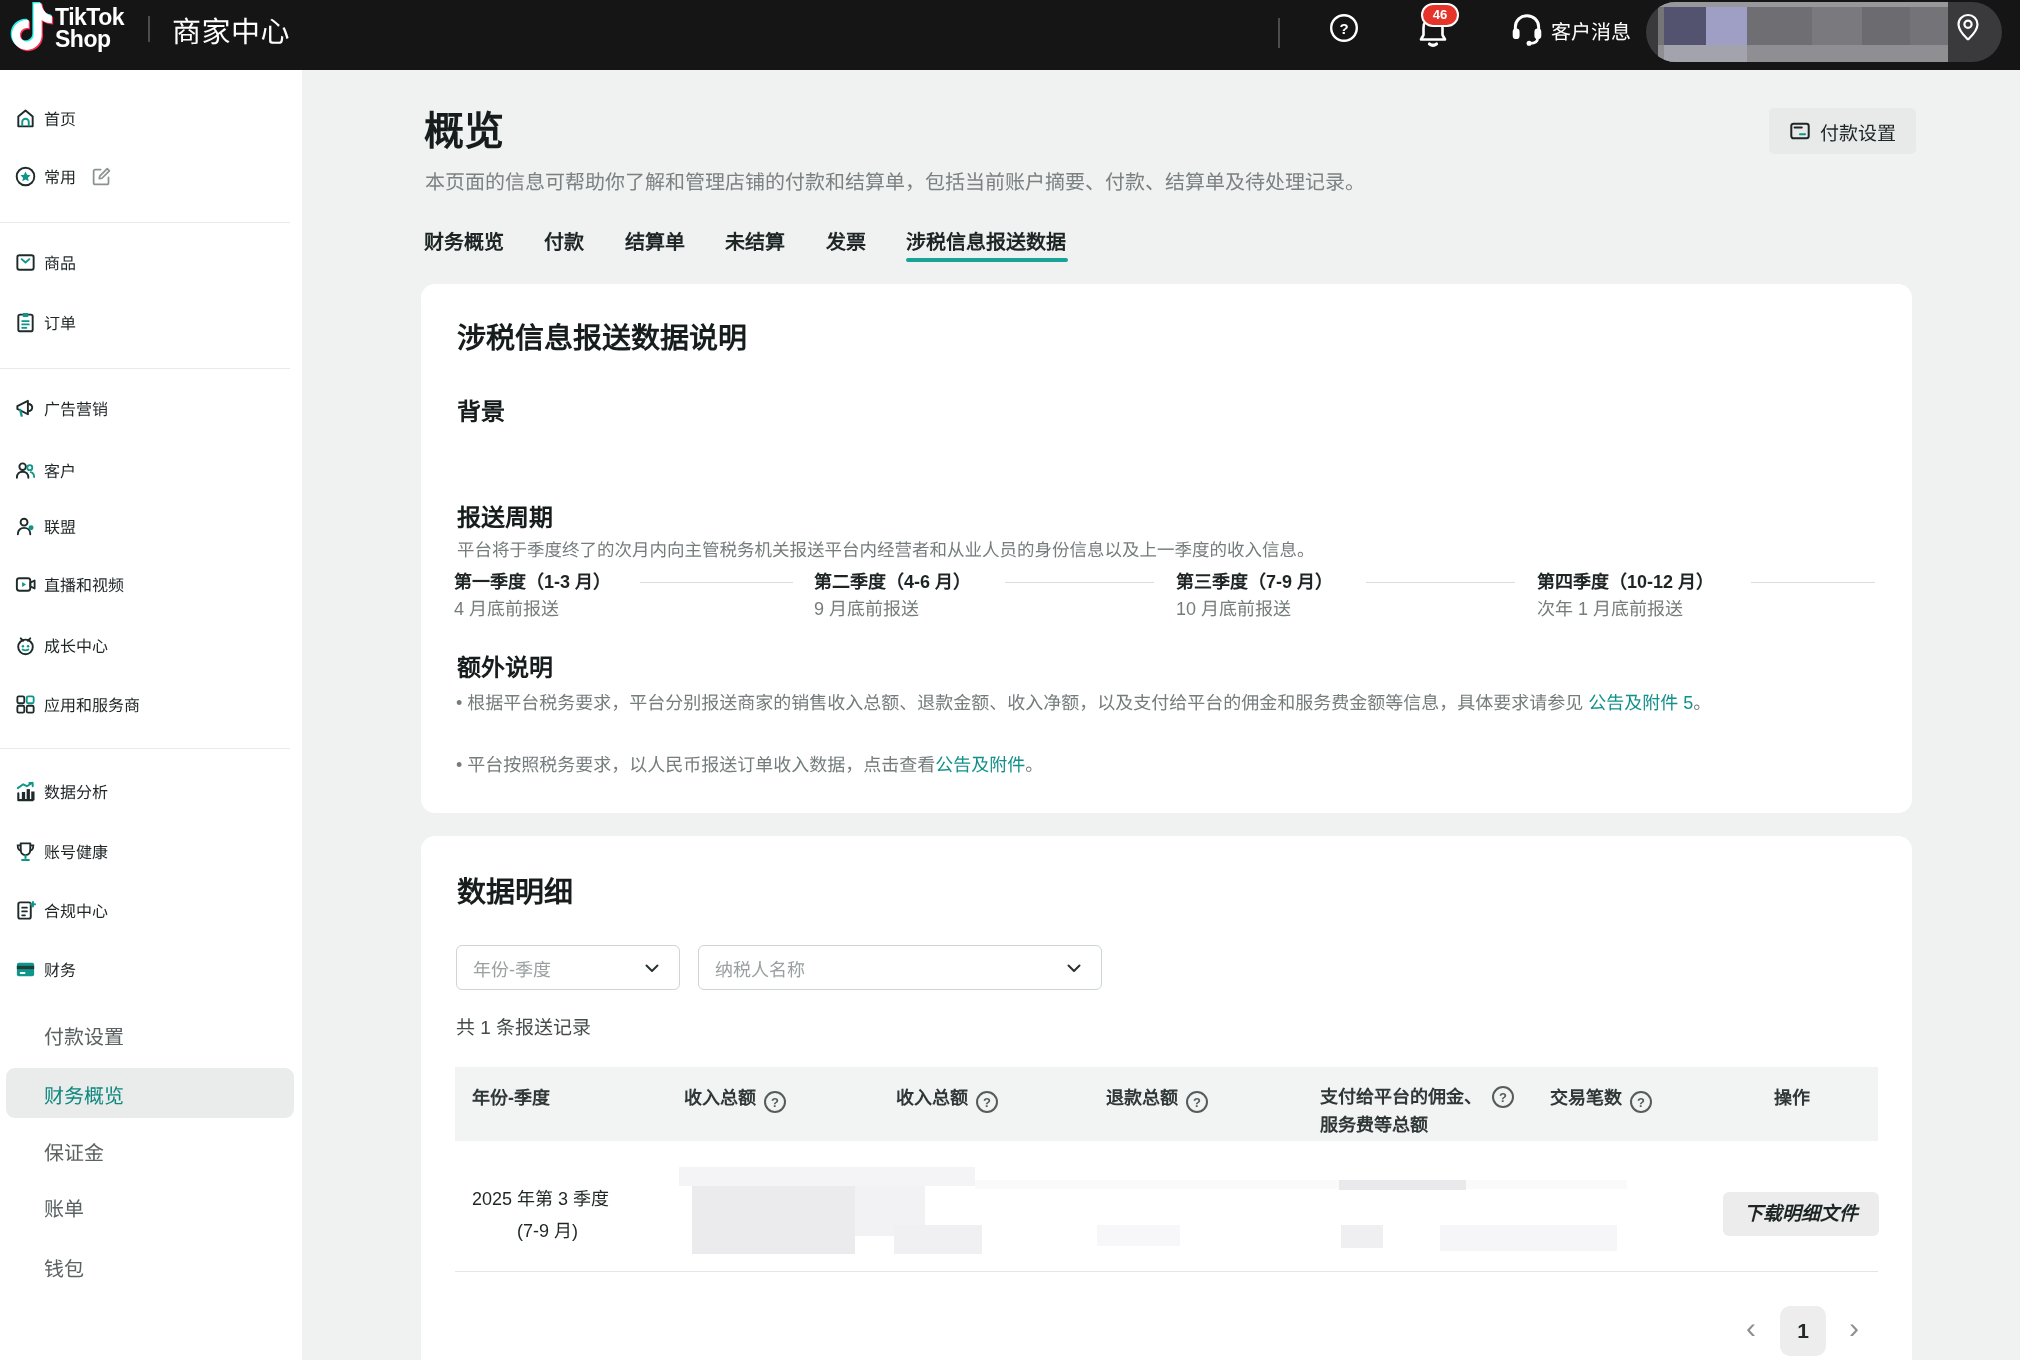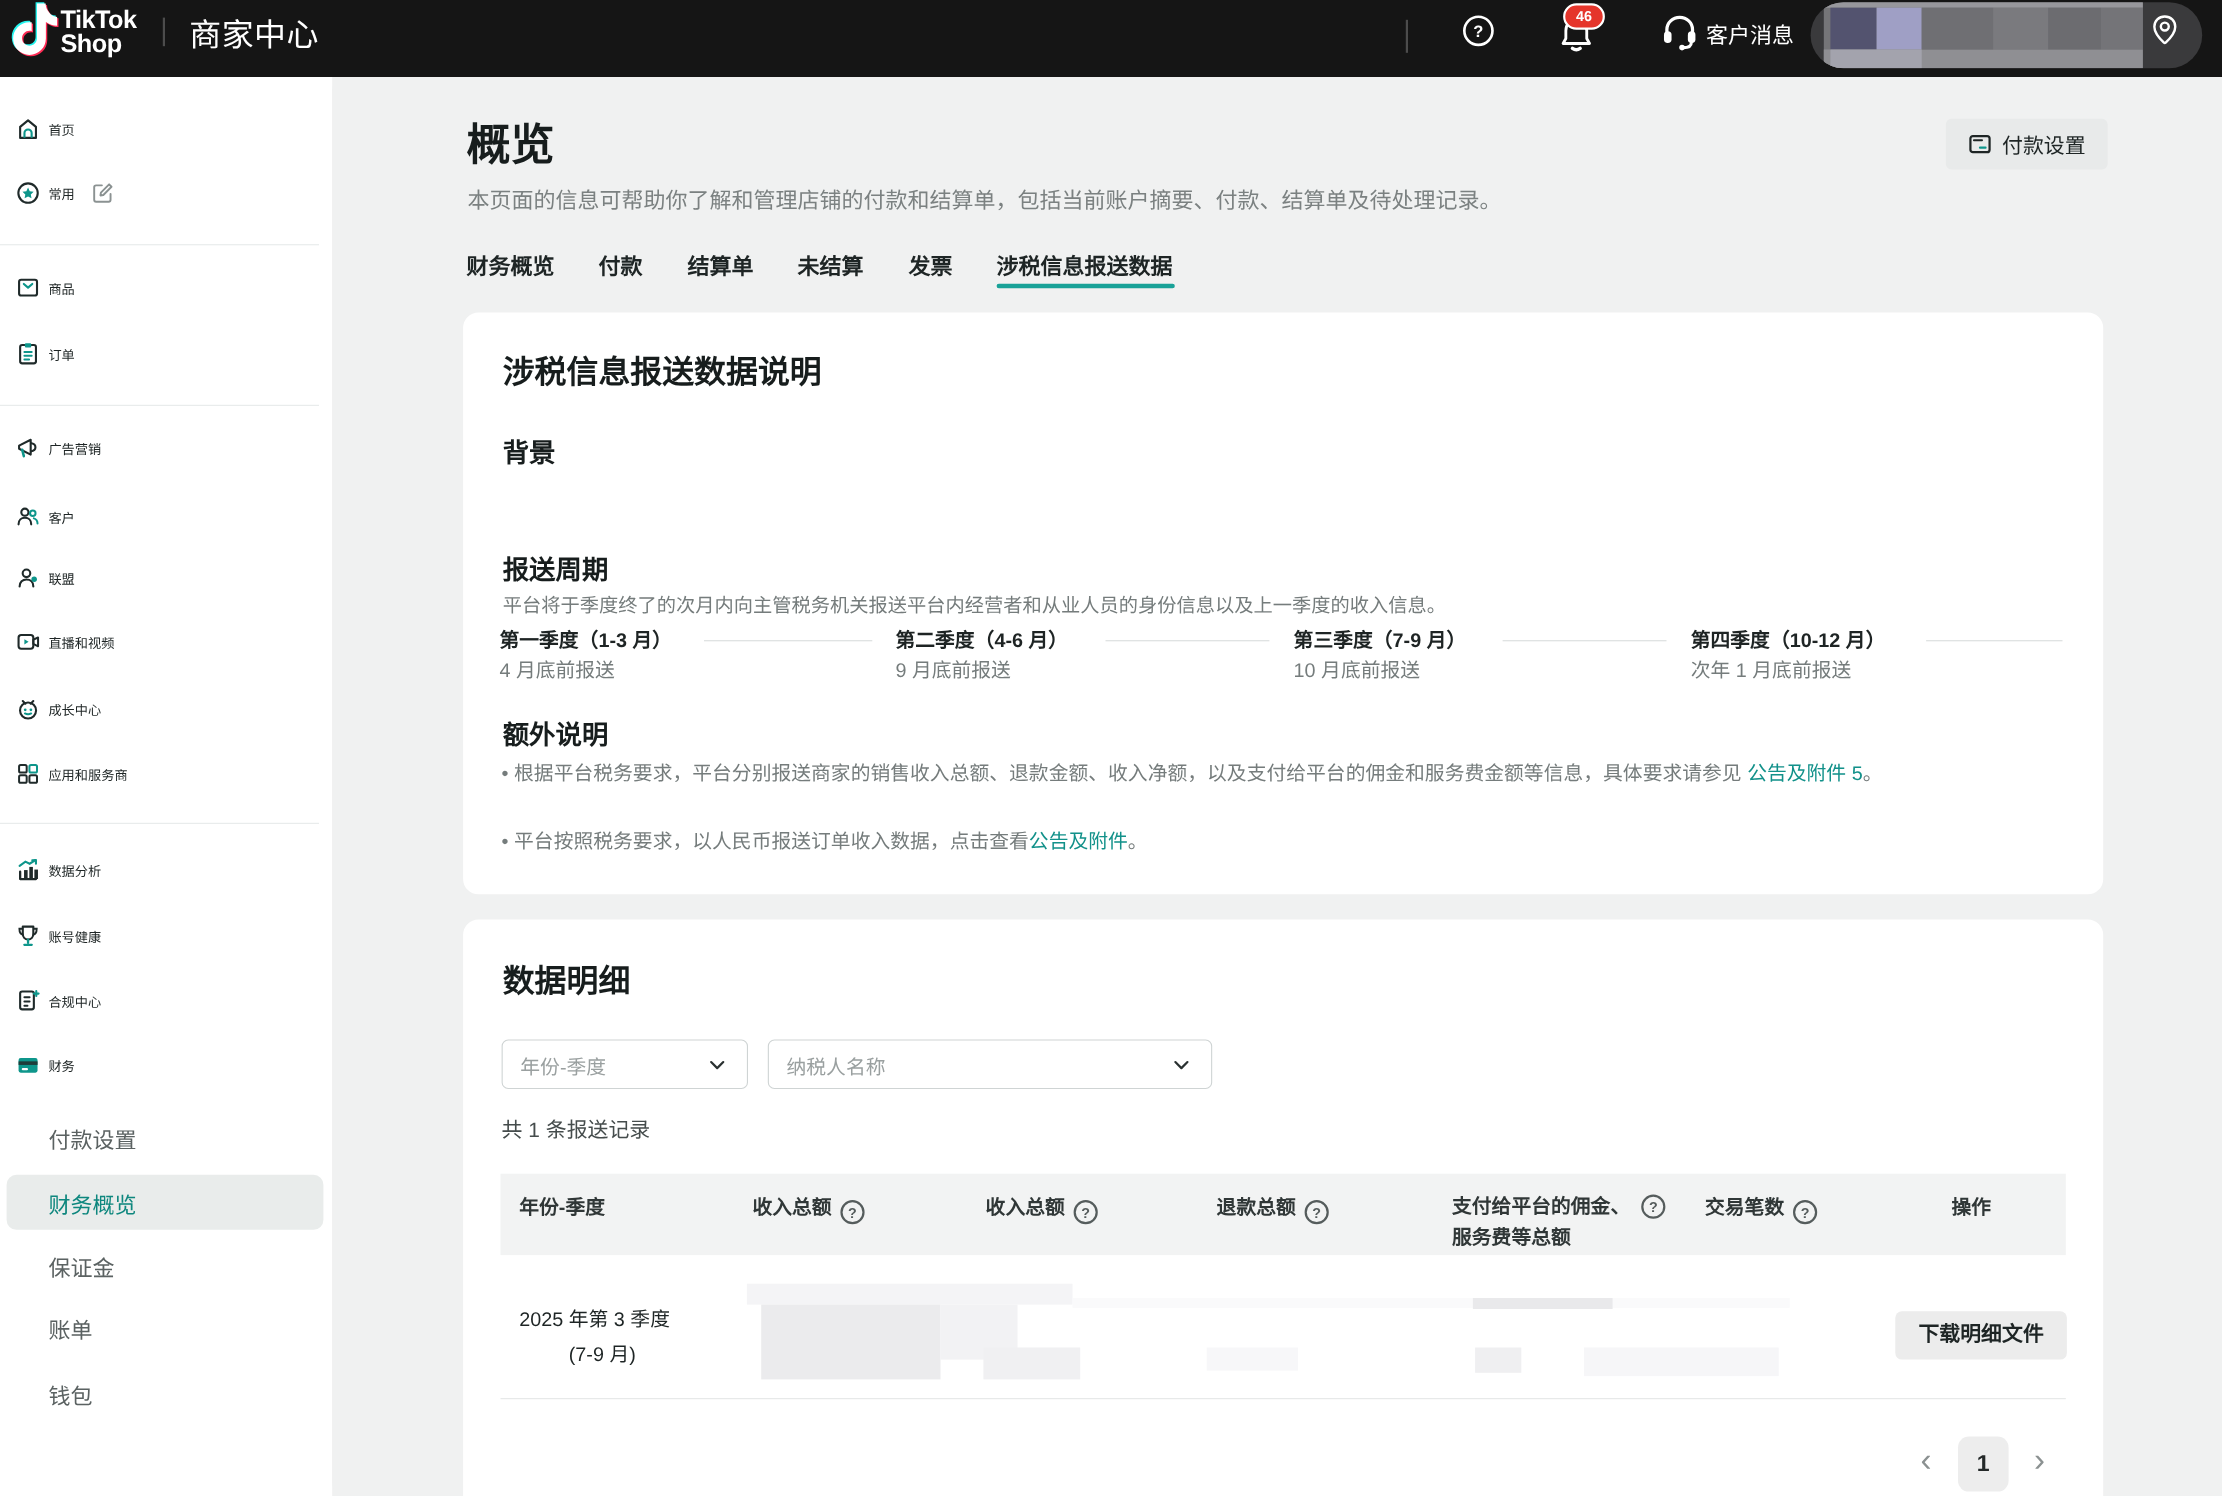--- a/index.html
+++ b/index.html
@@ -10,21 +10,21 @@
 
 #topbar { position:absolute; left:0; top:0; width:2020px; height:70px; background:#151515; z-index:10; }
 #topbar .wordmark { position:absolute; left:55px; top:6px; color:#fff; font-weight:bold; font-size:23px; line-height:22px; letter-spacing:-0.5px; }
 #topbar .vdiv { position:absolute; width:2px; background:#4c4c4c; }
 .mc-title { position:absolute; left:172px; top:8px; color:#fff; font-size:29px; font-weight:500; letter-spacing:0.5px; }
 .cs-label { position:absolute; left:1551px; top:16px; color:#fff; font-size:20px; }
 .badge46 { position:absolute; left:1421px; top:3px; width:38px; height:24px; background:#e5352b; border:2px solid #fff; border-radius:13px; color:#fff; font-size:13px; font-weight:bold; text-align:center; line-height:20px; }
 .acct { position:absolute; left:1646px; top:2px; width:356px; height:60px; background:#3a3a3c; border-radius:30px; overflow:hidden; }
 
 #sidebar { position:absolute; left:0; top:70px; width:302px; height:1290px; background:#ffffff; }
-.nav-item { position:absolute; left:14px; display:flex; align-items:center; font-size:12px; color:#1e2525; white-space:nowrap; }
+.nav-item { position:absolute; left:14px; display:flex; align-items:center; font-size:16px; color:#1e2525; white-space:nowrap; }
 .nav-item svg { margin-right:7px; flex:none; }
 .nav-sub { position:absolute; left:44px; font-size:20px; color:#5b6262; white-space:nowrap; }
 .nav-sel-bg { position:absolute; left:6px; width:288px; height:50px; background:#e9eceb; border-radius:9px; }
 .sdiv { position:absolute; left:0; width:290px; height:1px; background:#e7eaea; }
 
 #content { position:absolute; left:302px; top:70px; width:1718px; height:1290px; background:#f0f1f1; overflow:hidden;border-radius:12px; }
 .h1 { position:absolute; left:122px; top:29px; font-size:40px; font-weight:bold; color:#171d1d; }
 .subtitle { position:absolute; left:123px; top:96px; font-size:20px; color:#7b8181; }
 .btn-pay { position:absolute; left:1467px; top:38px; width:147px; height:46px; background:#e8eaea; border-radius:5px; display:flex; align-items:center; justify-content:center; font-size:19px; font-weight:500; color:#1e2525; }
 .btn-pay svg { margin-right:9px; }
@@ -44,21 +44,21 @@
 .q-line { position:absolute; height:1px; background:#d9dddd; top:298px; }
 .bullet { position:absolute; font-size:18px; color:#757c7c; white-space:nowrap; }
 
 .sel { position:absolute; top:109px; height:45px; border:1.5px solid #cfd4d4; border-radius:6px; background:#fff; display:flex; align-items:center; font-size:18px; color:#9aa0a0; }
 
 .thead { position:absolute; left:34px; top:231px; width:1423px; height:74px; background:#f2f3f3; }
 .th { position:absolute; top:16px; font-size:18px; font-weight:bold; color:#303737; white-space:nowrap; }
 .qm { display:inline-block; width:22px; height:22px; border:2px solid #555c5c; border-radius:50%; color:#555c5c; font-size:13px; font-weight:bold; text-align:center; line-height:19px; vertical-align:-3px; margin-left:8px; }
 .td { position:absolute; font-size:18px; color:#1e2525; white-space:nowrap; }
 .blur { position:absolute; }
-.btn-dl { position:absolute; left:1302px; top:356px; width:156px; height:44px; background:#ececec; border-radius:6px; text-align:center; line-height:44px; font-size:19px; font-weight:bold; color:#1e2525; }
+.btn-dl { position:absolute; left:1302px; top:356px; width:156px; height:44px; background:#ececec; border-radius:6px; text-align:center; line-height:44px; font-size:19px; font-weight:bold; color:#1e2525;font-style:italic; }
 .rowline { position:absolute; left:34px; top:435px; width:1423px; height:1px; background:#e5e7e7; }
 .pgchev { position:absolute; font-size:30px; color:#8b9191; top:475px; }
 .pgbox { position:absolute; left:1359px; top:470px; width:46px; height:50px; background:#ededed; border-radius:10px; text-align:center; line-height:50px; font-size:21px; font-weight:bold; color:#242929; }
 </style>
 </head>
 <body>
 <div id="topbar">
 
   <svg class="abs" style="left:9px;top:-3px" width="50" height="55" viewBox="0 0 48 48">
     <g transform="translate(-1.2,-1.2)">

